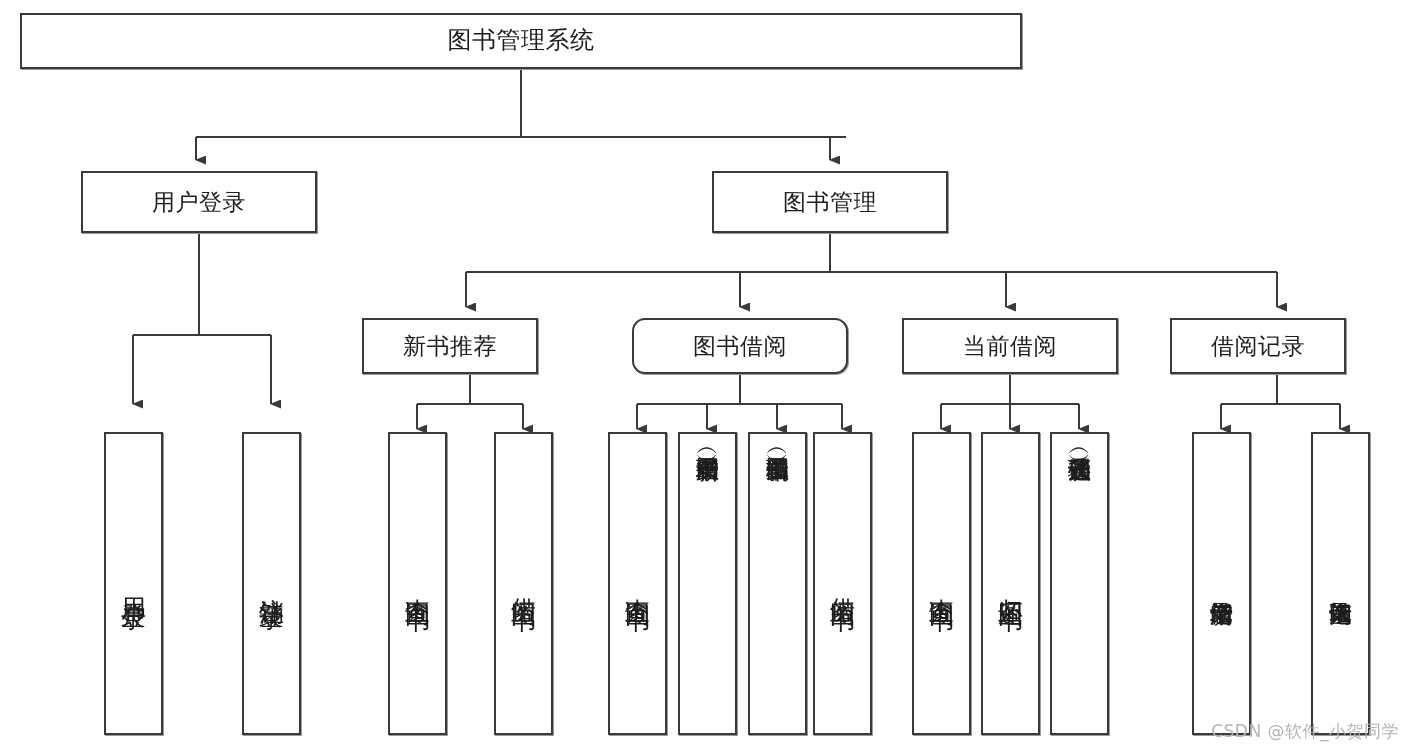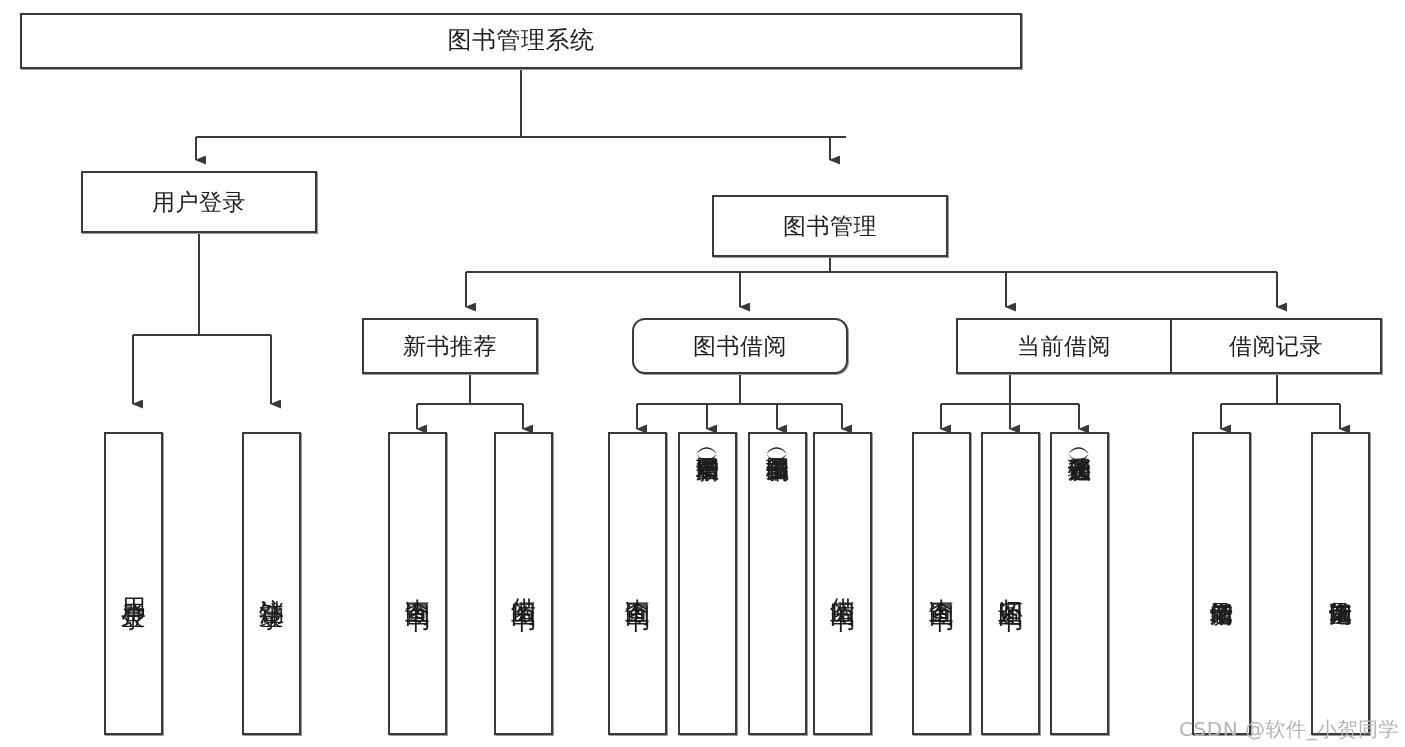--- a/index.html
+++ b/index.html
@@ -74,21 +74,21 @@
     font-size: 24px;
   }
   .node.vert.narrow .node-label {
     font-size: 23px;
     letter-spacing: 0px;
   }
   #watermark {
     position: absolute;
     right: 6px;
     bottom: 4px;
-    font-size: 20px;
+    font-size: 17px;
     color: #b4b4b4;
     letter-spacing: 0.5px;
     z-index: 5;
     white-space: nowrap;
     font-family: "DejaVu Sans", "Liberation Sans", sans-serif;
   }
 </style>
 </head>
 <body>
 
@@ -145,37 +145,37 @@
   </svg>
 
   <div class="node horiz root" style="left:20px; top:13px; width:1002px; height:56px;">
     <span class="node-label">图书管理系统</span>
   </div>
 
   <div class="node horiz" style="left:81px; top:171px; width:236px; height:62px;">
     <span class="node-label">用户登录</span>
   </div>
 
-  <div class="node horiz" style="left:712px; top:171px; width:236px; height:62px;margin-top:24px;">
+  <div class="node horiz" style="left:712px; top:171px; width:236px; height:62px;">
     <span class="node-label">图书管理</span>
   </div>
 
   <div class="node horiz" style="left:362px; top:318px; width:176px; height:56px;">
     <span class="node-label">新书推荐</span>
   </div>
 
   <div class="node horiz" style="left:632px; top:318px; width:216px; height:56px;border-radius:13px;">
     <span class="node-label">图书借阅</span>
   </div>
 
-  <div class="node horiz" style="left:956px; top:318px; width:216px; height:56px;">
+  <div class="node horiz" style="left:902px; top:318px; width:216px; height:56px;">
     <span class="node-label">当前借阅</span>
   </div>
 
-  <div class="node horiz" style="left:1170px; top:318px; width:212px; height:56px;">
+  <div class="node horiz" style="left:1170px; top:318px; width:176px; height:56px;">
     <span class="node-label">借阅记录</span>
   </div>
 
   <div class="node vert" style="left:104px; top:432px; width:59px; height:303px;">
     <span class="node-label">用户登录</span>
   </div>
 
   <div class="node vert" style="left:242px; top:432px; width:59px; height:303px;">
     <span class="node-label">注销登录</span>
   </div>

